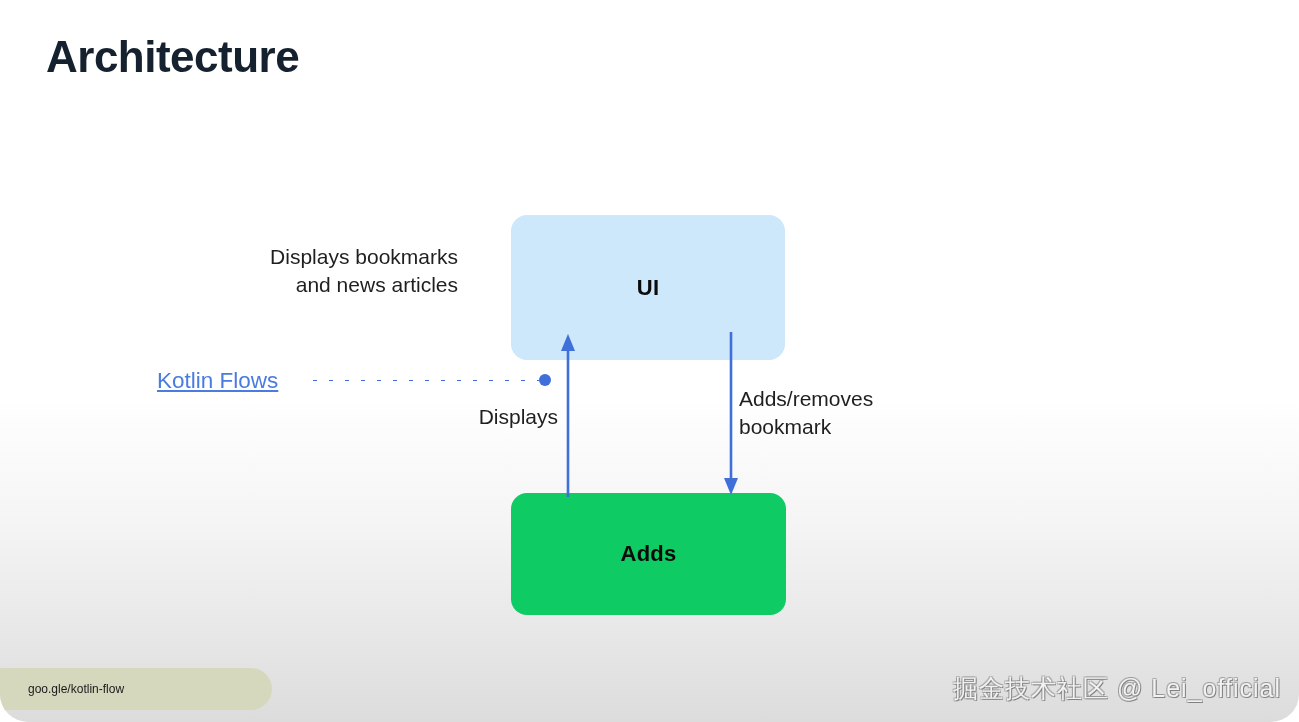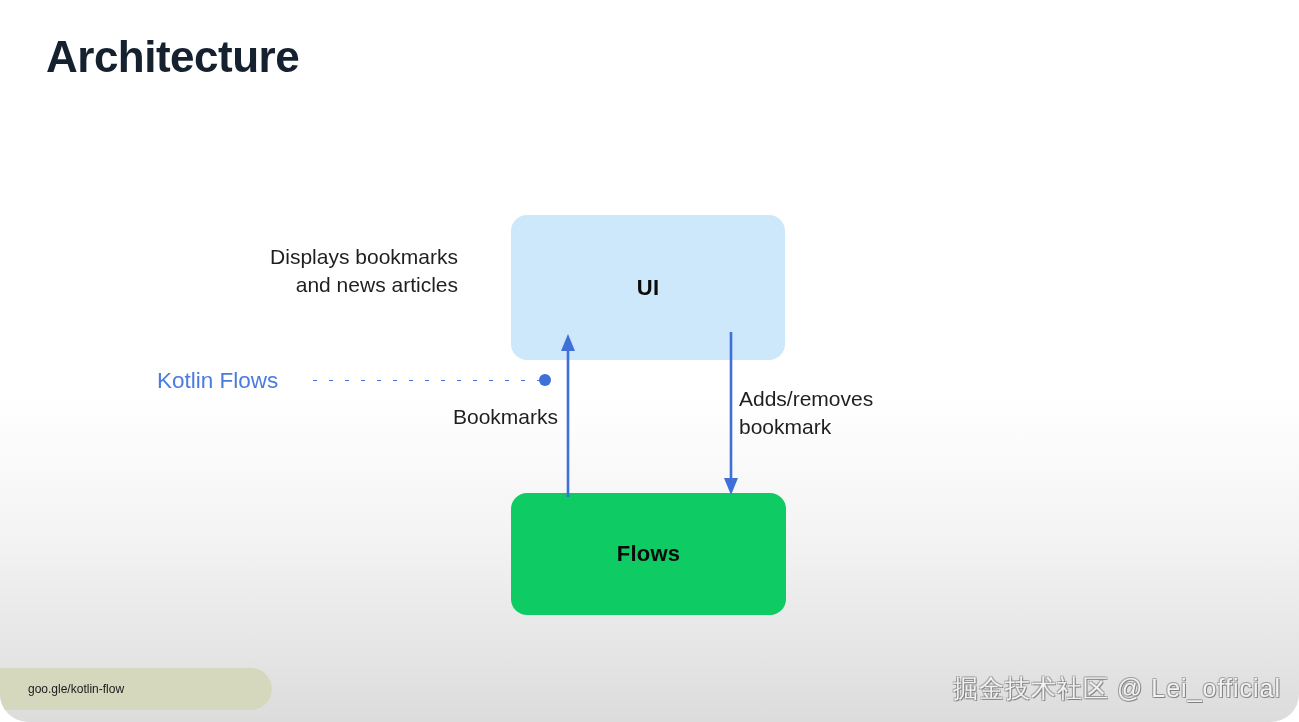--- a/index.html
+++ b/index.html
@@ -98,20 +98,21 @@
   }
 
   
   #kotlin-flows-label {
     position: absolute;
     left: 157px;
     top: 368px;
     font-size: 22.5px;
     color: #4a7be0;
     white-space: nowrap;
+    text-decoration: underline;
   }
   #kotlin-dots {
     position: absolute;
     left: 307px;
     top: 378px;
     width: 232px;
     height: 5px;
     background-image: radial-gradient(#3f6fd8 1.6px, rgba(0,0,0,0) 1.9px);
     background-size: 16px 5px;
     background-position: 0 50%;
@@ -175,37 +176,37 @@
 
 <div id="slide">
 
   <div id="page-title">Architecture</div>
 
   <div class="node" id="node-ui">
     <span>UI</span>
   </div>
 
   <div class="node" id="node-data">
-    <span>Flows</span>
+    <span>Adds</span>
   </div>
 
   <div class="annot" id="annot-displays">Displays bookmarks
 and news articles</div>
 
 
   <div id="kotlin-flows-label">Kotlin Flows</div>
   <div id="kotlin-dots"></div>
   <div id="kotlin-end-dot"></div>
 
   <svg class="arrow-svg" id="arrow-up-svg" viewBox="0 0 32 165">
     <line x1="16" y1="165" x2="16" y2="16" stroke="#3f6fd8" stroke-width="2.6"></line>
     <polygon points="16,2 9,19 23,19" fill="#3f6fd8"></polygon>
   </svg>
 
-  <div class="annot" id="annot-bookmarks">Bookmarks</div>
+  <div class="annot" id="annot-bookmarks">Displays</div>
 
   <svg class="arrow-svg" id="arrow-down-svg" viewBox="0 0 32 165">
     <line x1="16" y1="0" x2="16" y2="149" stroke="#3f6fd8" stroke-width="2.6"></line>
     <polygon points="16,163 9,146 23,146" fill="#3f6fd8"></polygon>
   </svg>
 
   <div class="annot" id="annot-adds">Adds/removes
 bookmark</div>
 
   <div id="url-badge">

